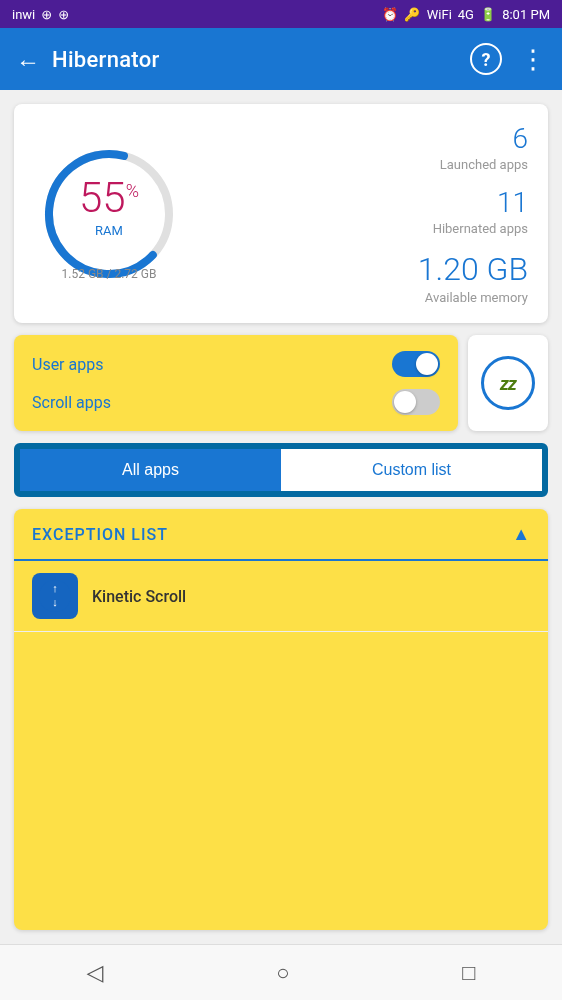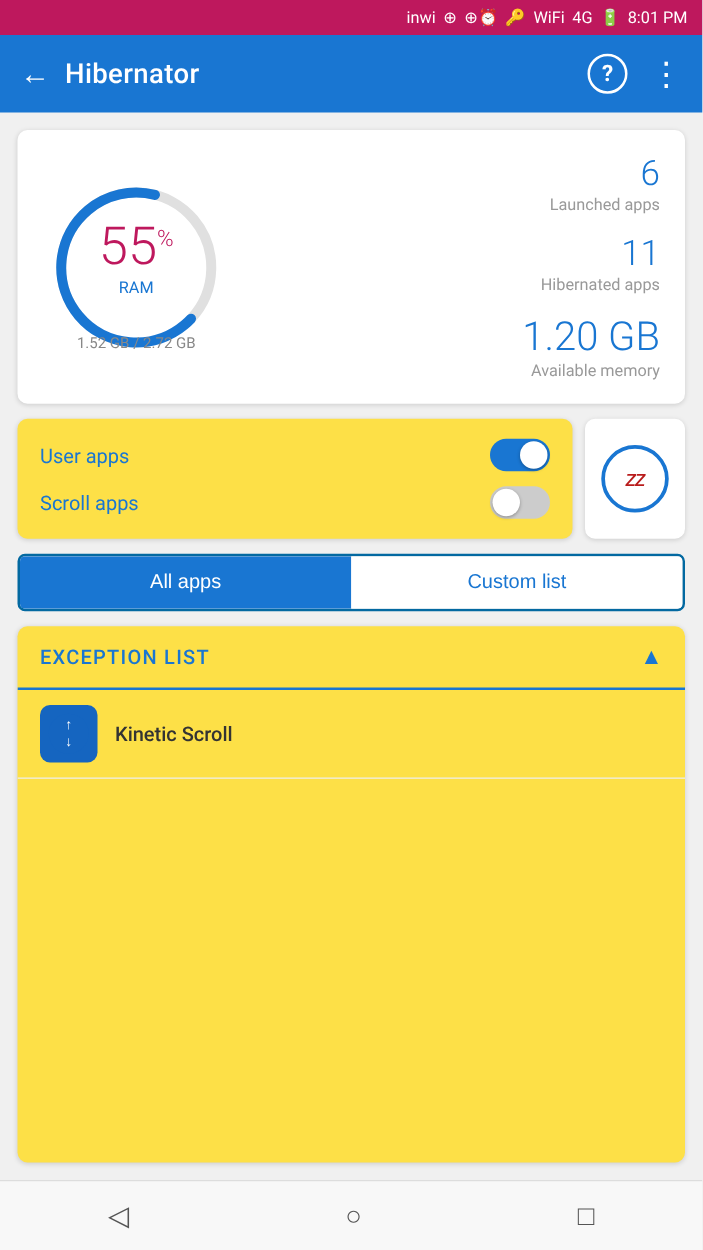--- a/index.html
+++ b/index.html
@@ -8,26 +8,26 @@
       height: 1000px;
       background: #f0f0f0;
       font-family: 'Roboto', Arial, sans-serif;
       overflow: hidden;
       display: flex;
       flex-direction: column;
     }
 
     
     .status-bar {
-      background: #be185d;
+      background: #4c1d95;
       color: white;
       font-size: 13px;
       padding: 4px 12px;
       display: flex;
-      justify-content: flex-end;
+      justify-content: space-between;
       align-items: center;
       height: 28px;
     }
     .status-left { display: flex; gap: 6px; align-items: center; }
     .status-right { display: flex; gap: 6px; align-items: center; }
 
     
     .app-bar {
       background: #1976D2;
       color: white;
@@ -186,32 +186,32 @@
       justify-content: center;
       cursor: pointer;
       flex-shrink: 0;
     }
     .sleep-circle {
       width: 54px; height: 54px;
       border-radius: 50%;
       border: 3px solid #1976D2;
       display: flex; align-items: center; justify-content: center;
       font-size: 20px;
-      color: #b91c1c;
+      color: #4d7c0f;
       font-style: italic;
-      font-weight: normal;
+      font-weight: bold;
       letter-spacing: -2px;
     }
 
     
     .tab-row {
       display: flex;
       border-radius: 6px;
       overflow: hidden;
-      border: 2px solid #0369a1;
+      border: 6px solid #0369a1;
     }
     .tab-btn {
       flex: 1;
       padding: 12px;
       text-align: center;
       font-size: 16px;
       cursor: pointer;
       border: none;
       outline: none;
     }

